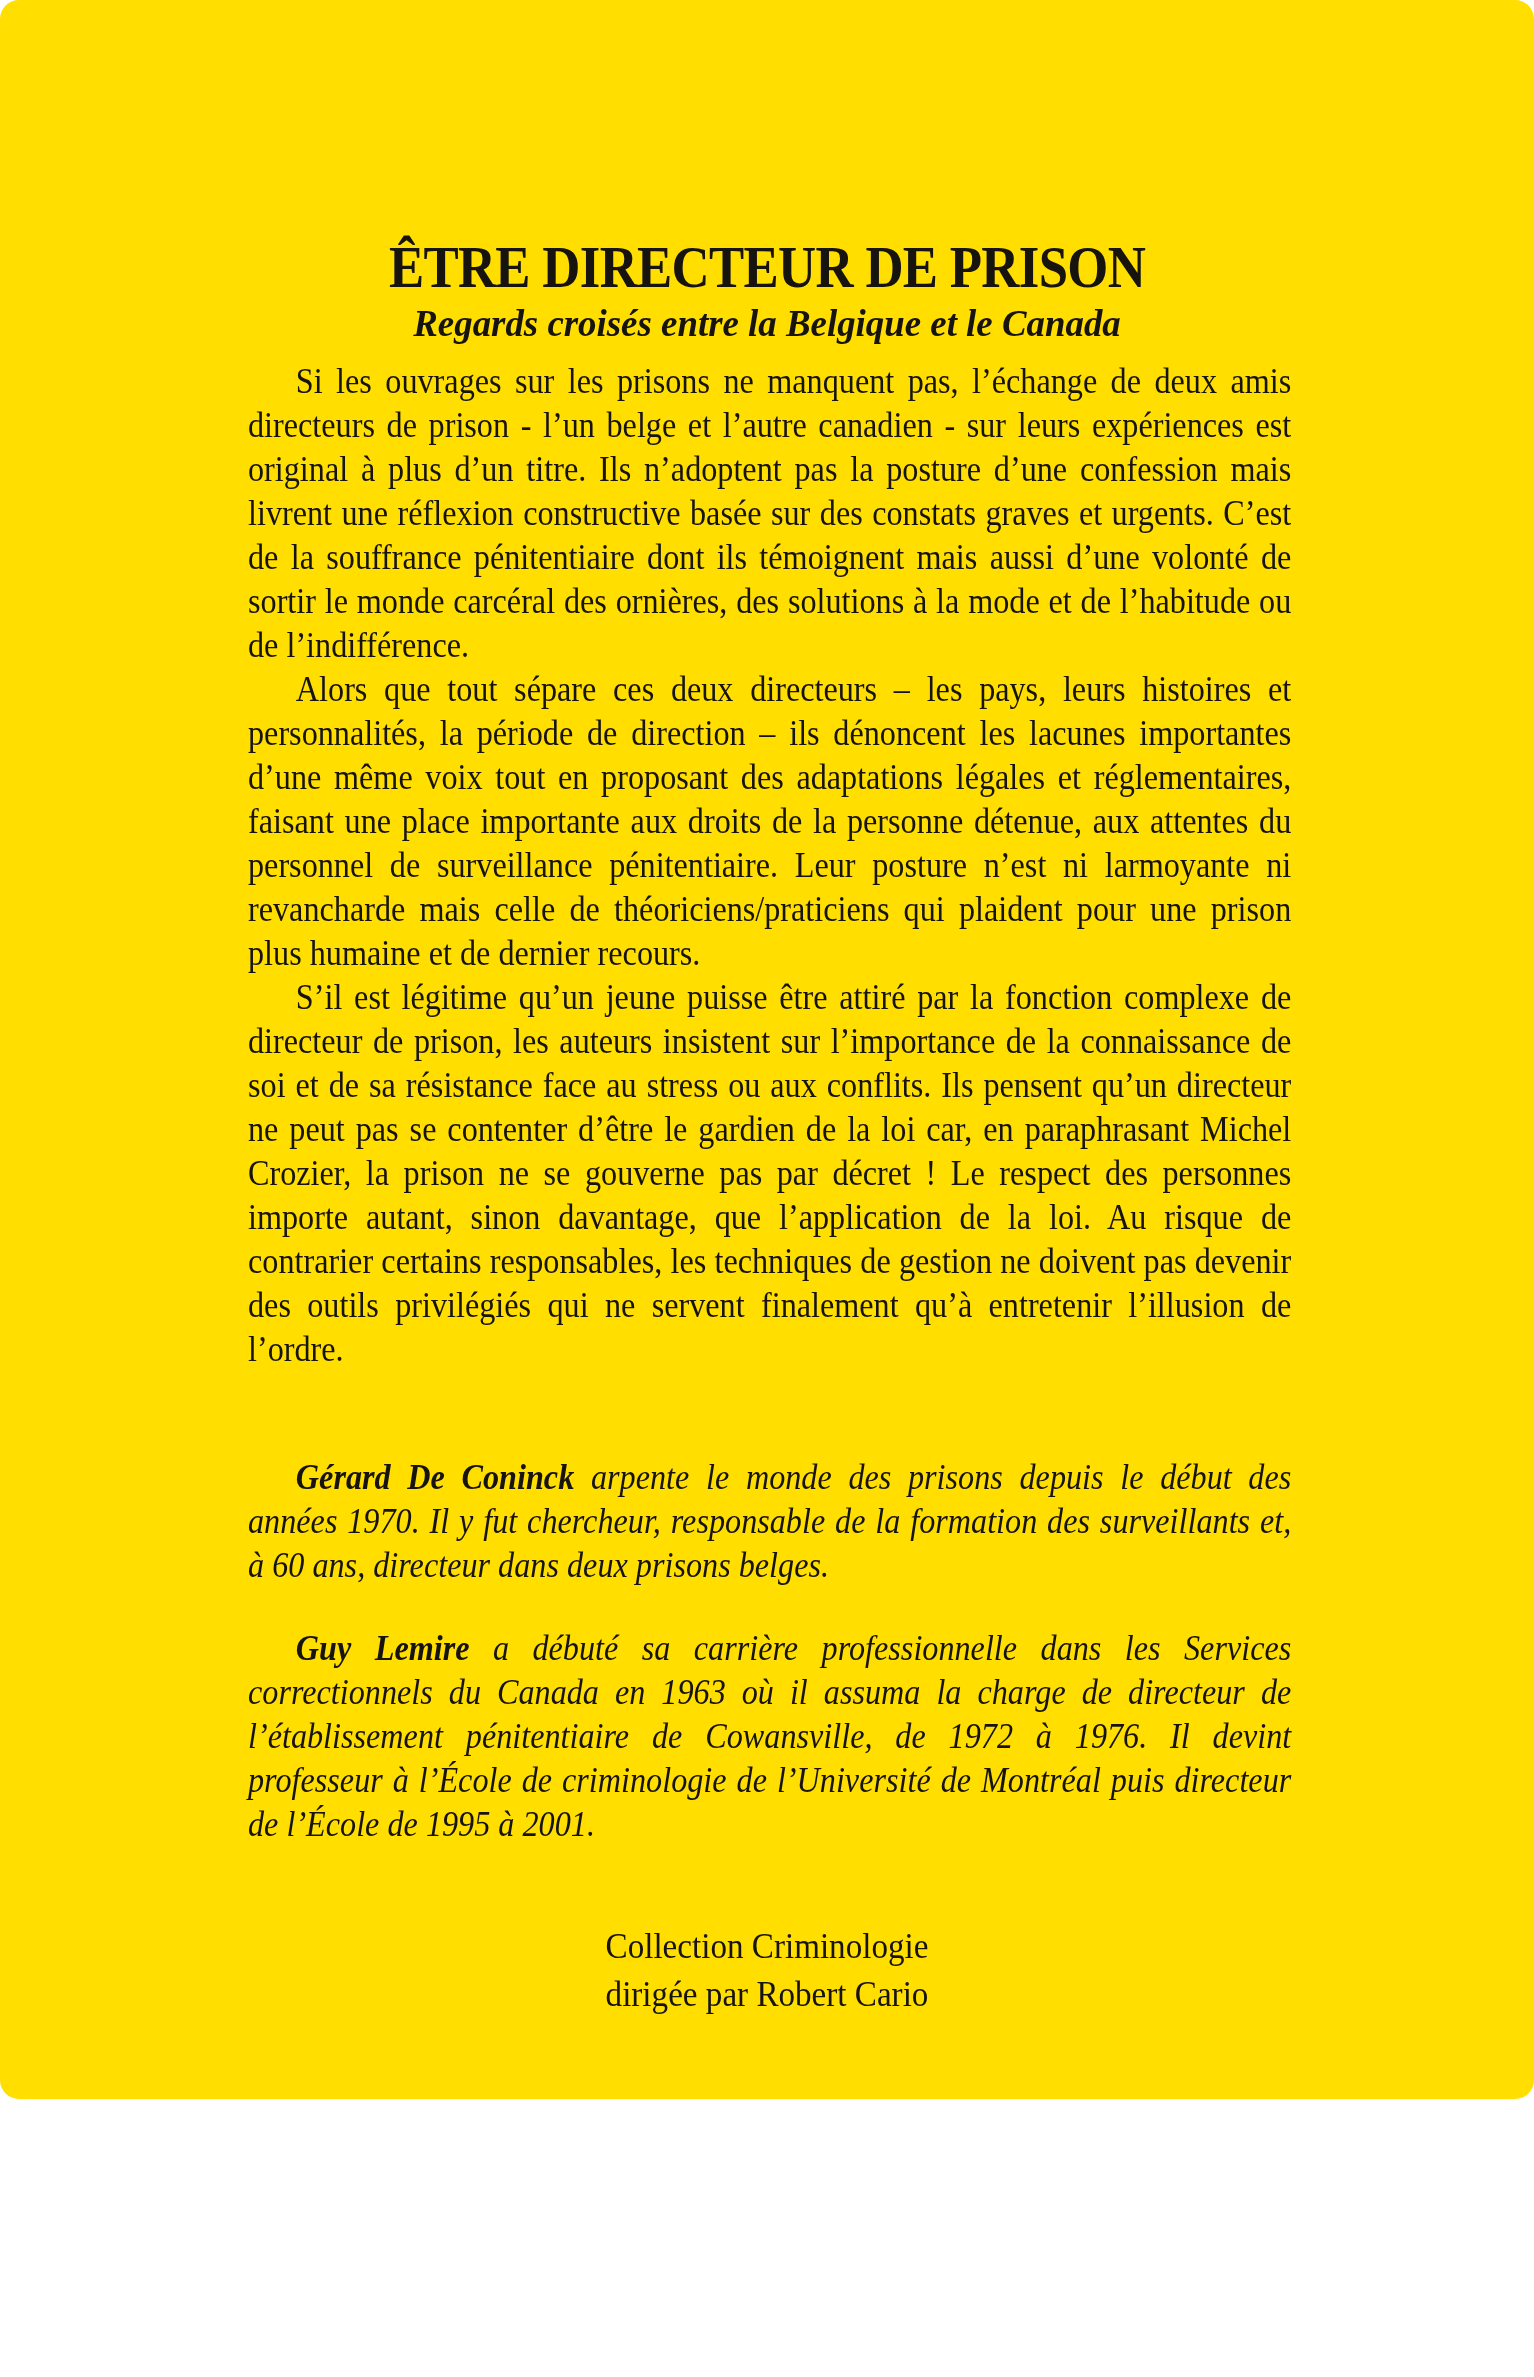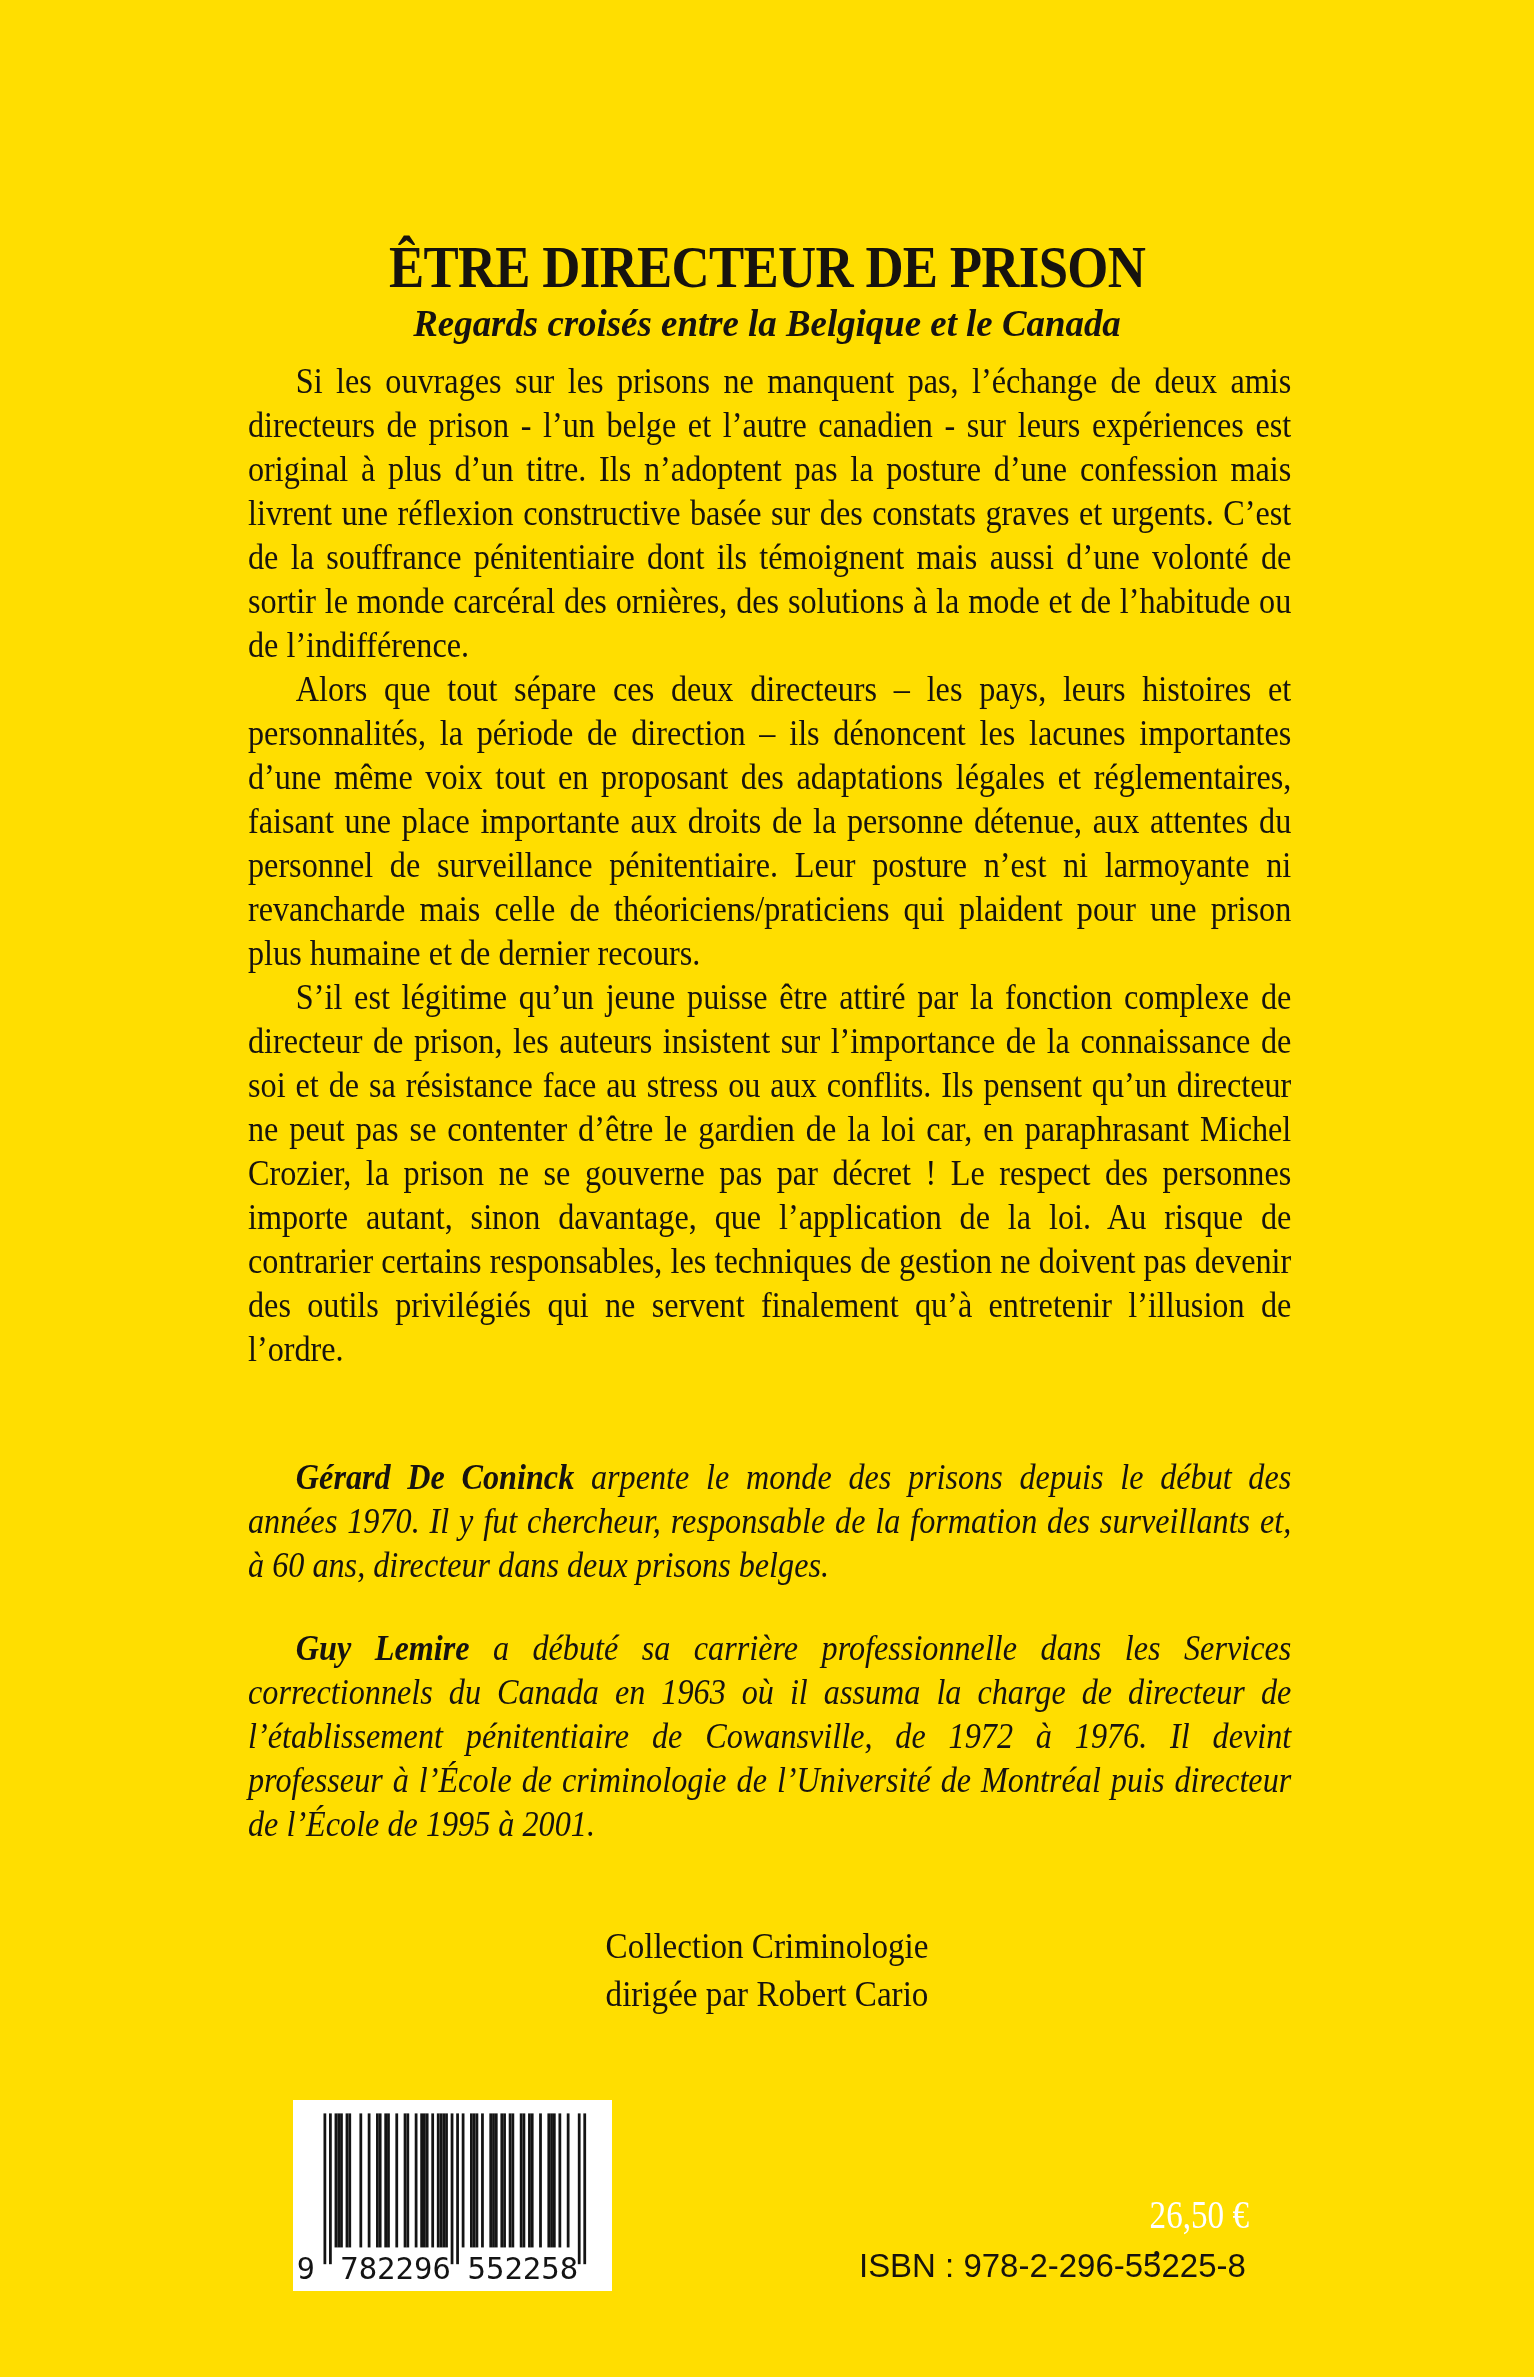--- a/index.html
+++ b/index.html
@@ -1,22 +1,23 @@
 <!DOCTYPE html>
 <html lang="fr" style="font-size:13.4px"><head>
 <meta charset="utf-8">
 <style>
   html,body{margin:0;padding:0;}
   .cover{
     position:relative;
-    width:1534px;height:2377px;
+    width:1534px;height:2099px;
     background:#FFDE00;
     color:#17130e;
     font-family:"Liberation Serif", serif;
     overflow:hidden;
+    border-radius:19px;
   }
   .page-title{
     position:absolute;top:195px;left:0;width:1534px;
     text-align:center;
     font-size:60px;font-weight:bold;line-height:64px;
     letter-spacing:-0.8px;
     transform:scaleX(0.88);transform-origin:50% 0;
     white-space:nowrap;
   }
   .page-subtitle{

